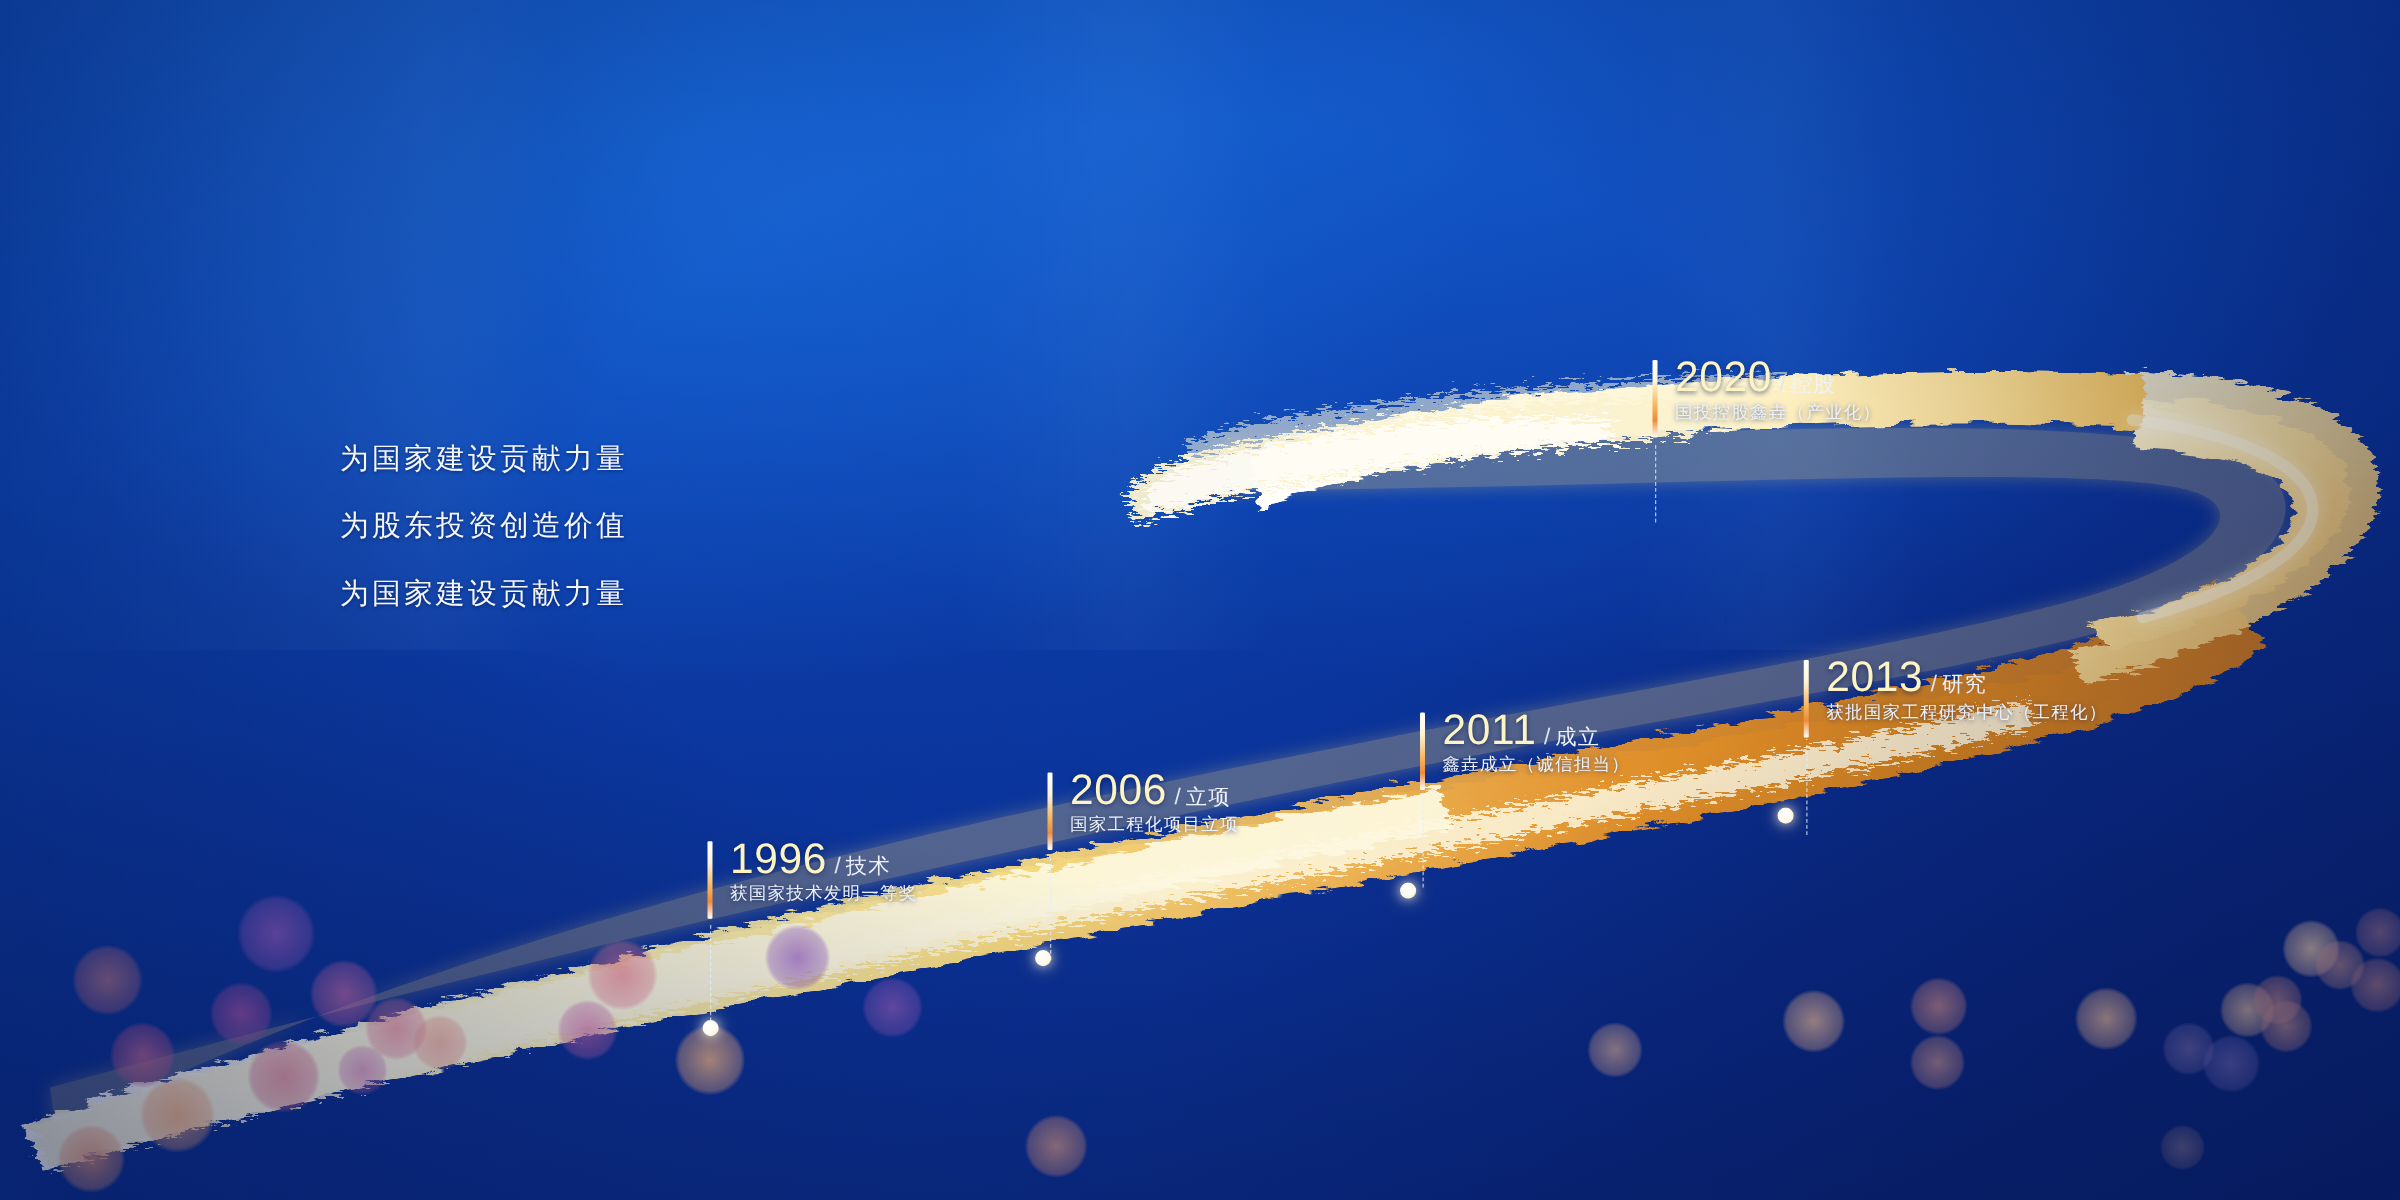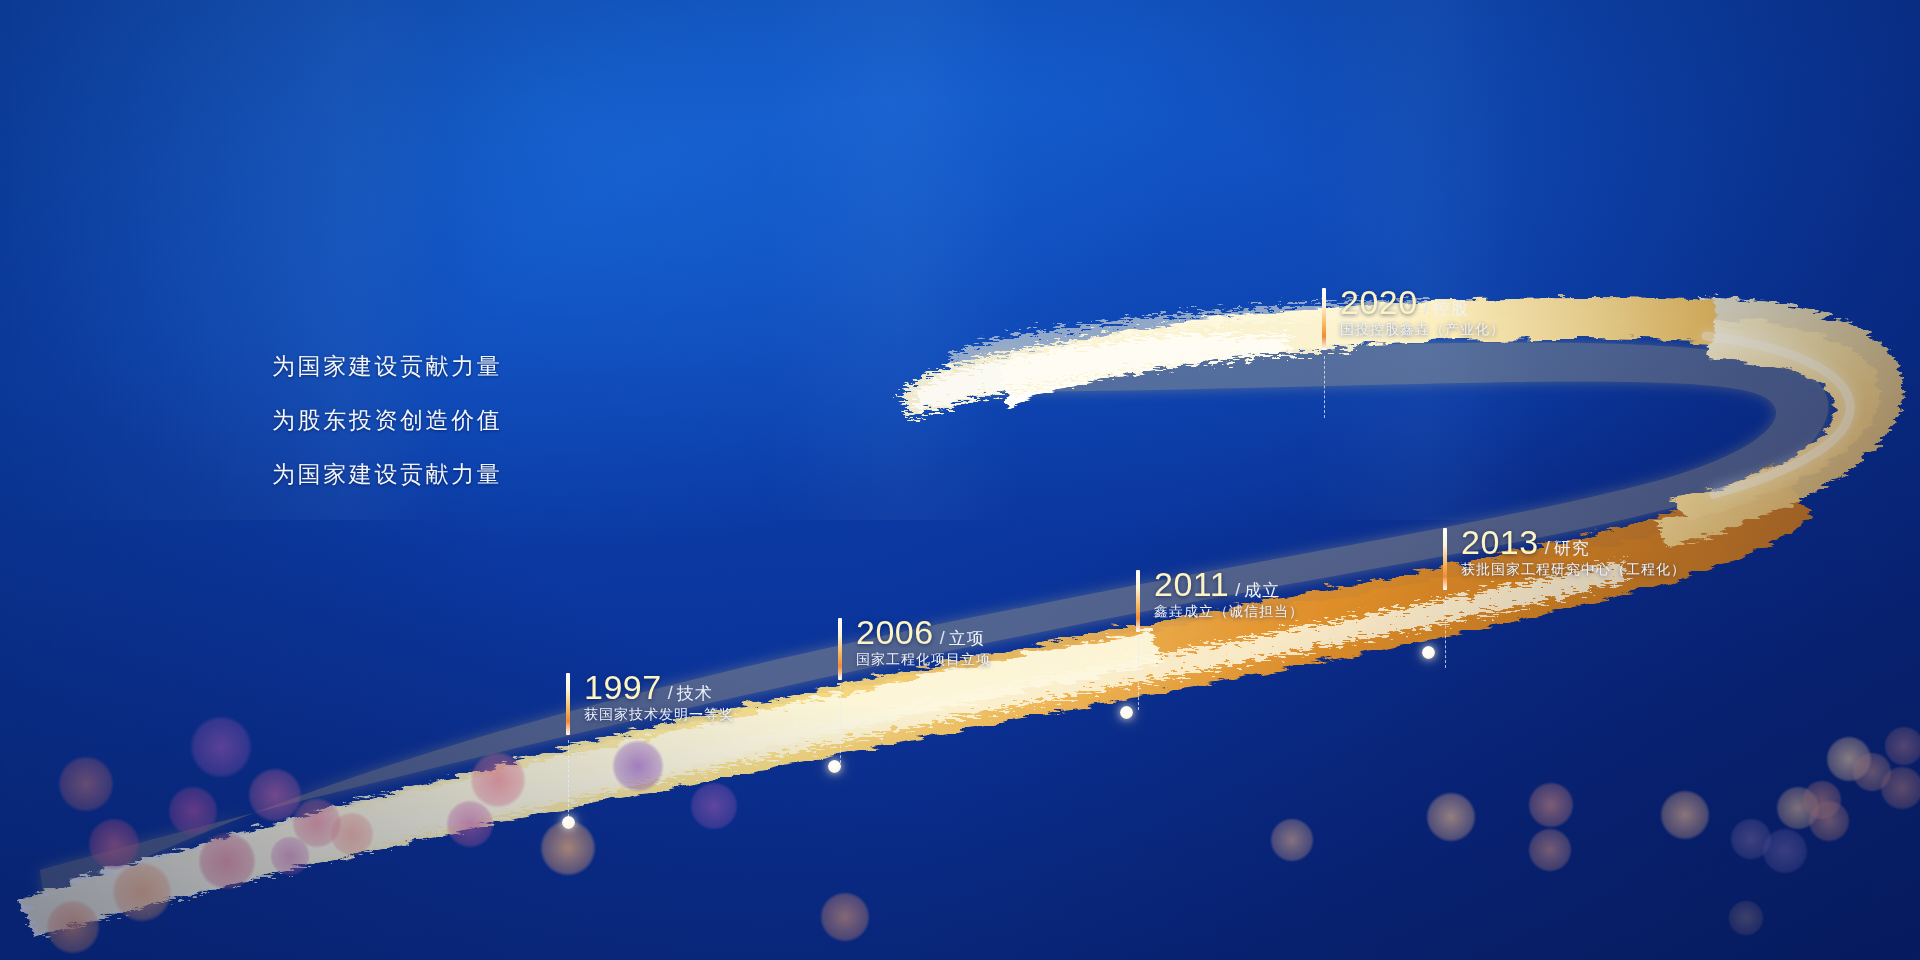--- a/index.html
+++ b/index.html
@@ -284,21 +284,21 @@
 
   <div id="subtitle">
     <div class="sub-line">为国家建设贡献力量</div>
     <div class="sub-line">为股东投资创造价值</div>
     <div class="sub-line">为国家建设贡献力量</div>
   </div>
 
   <div class="tl-item" style="left:566px; top:673px;">
     <div class="tl-bar"></div>
     <div class="tl-head">
-      <span class="tl-year">1997</span><span class="tl-slash">/</span><span class="tl-cat">技术</span>
+      <span class="tl-year">1996</span><span class="tl-slash">/</span><span class="tl-cat">技术</span>
     </div>
     <div class="tl-desc">获国家技术发明一等奖</div>
   </div>
   <div class="tl-line" style="left:568px; top:740px; height:82px;"></div>
   <div class="tl-dot" style="left:562px; top:816px;"></div>
 
   <div class="tl-item" style="left:838px; top:618px;">
     <div class="tl-bar"></div>
     <div class="tl-head">
       <span class="tl-year">2006</span><span class="tl-slash">/</span><span class="tl-cat">立项</span>

